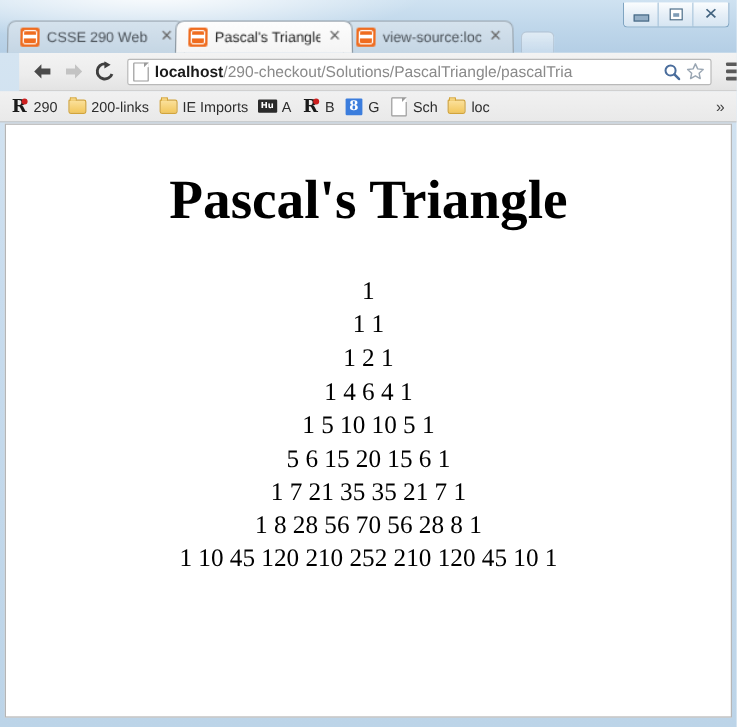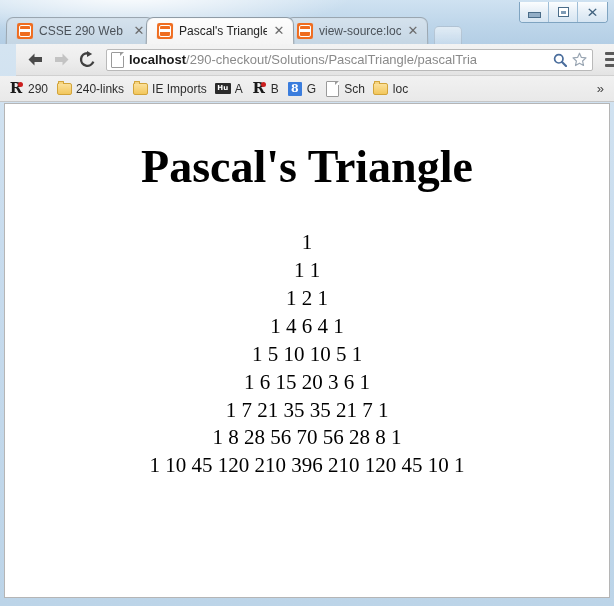--- a/index.html
+++ b/index.html
@@ -526,21 +526,21 @@
       <span class="bm-ico">
           <span class="ico-r">R</span>
         </span>
       <span>290</span>
     </div>
 
     <div class="bm">
       <span class="bm-ico">
           <span class="ico-folder"></span>
         </span>
-      <span>240-links</span>
+      <span>200-links</span>
     </div>
 
     <div class="bm">
       <span class="bm-ico">
           <span class="ico-folder"></span>
         </span>
       <span>IE Imports</span>
     </div>
 
 
@@ -586,22 +586,22 @@
     <div class="page-content">
 
       <h1 class="page-h1">Pascal's Triangle</h1>
 
       <div class="triangle">
         <div class="tri-row">1</div>
         <div class="tri-row">1 1</div>
         <div class="tri-row">1 2 1</div>
         <div class="tri-row">1 4 6 4 1</div>
         <div class="tri-row">1 5 10 10 5 1</div>
-        <div class="tri-row">1 6 15 20 3 6 1</div>
+        <div class="tri-row">5 6 15 20 15 6 1</div>
         <div class="tri-row">1 7 21 35 35 21 7 1</div>
         <div class="tri-row">1 8 28 56 70 56 28 8 1</div>
-        <div class="tri-row">1 10 45 120 210 396 210 120 45 10 1</div>
+        <div class="tri-row">1 10 45 120 210 252 210 120 45 10 1</div>
       </div>
 
     </div>
   </div>
 
 </div>
 
 </body></html>

